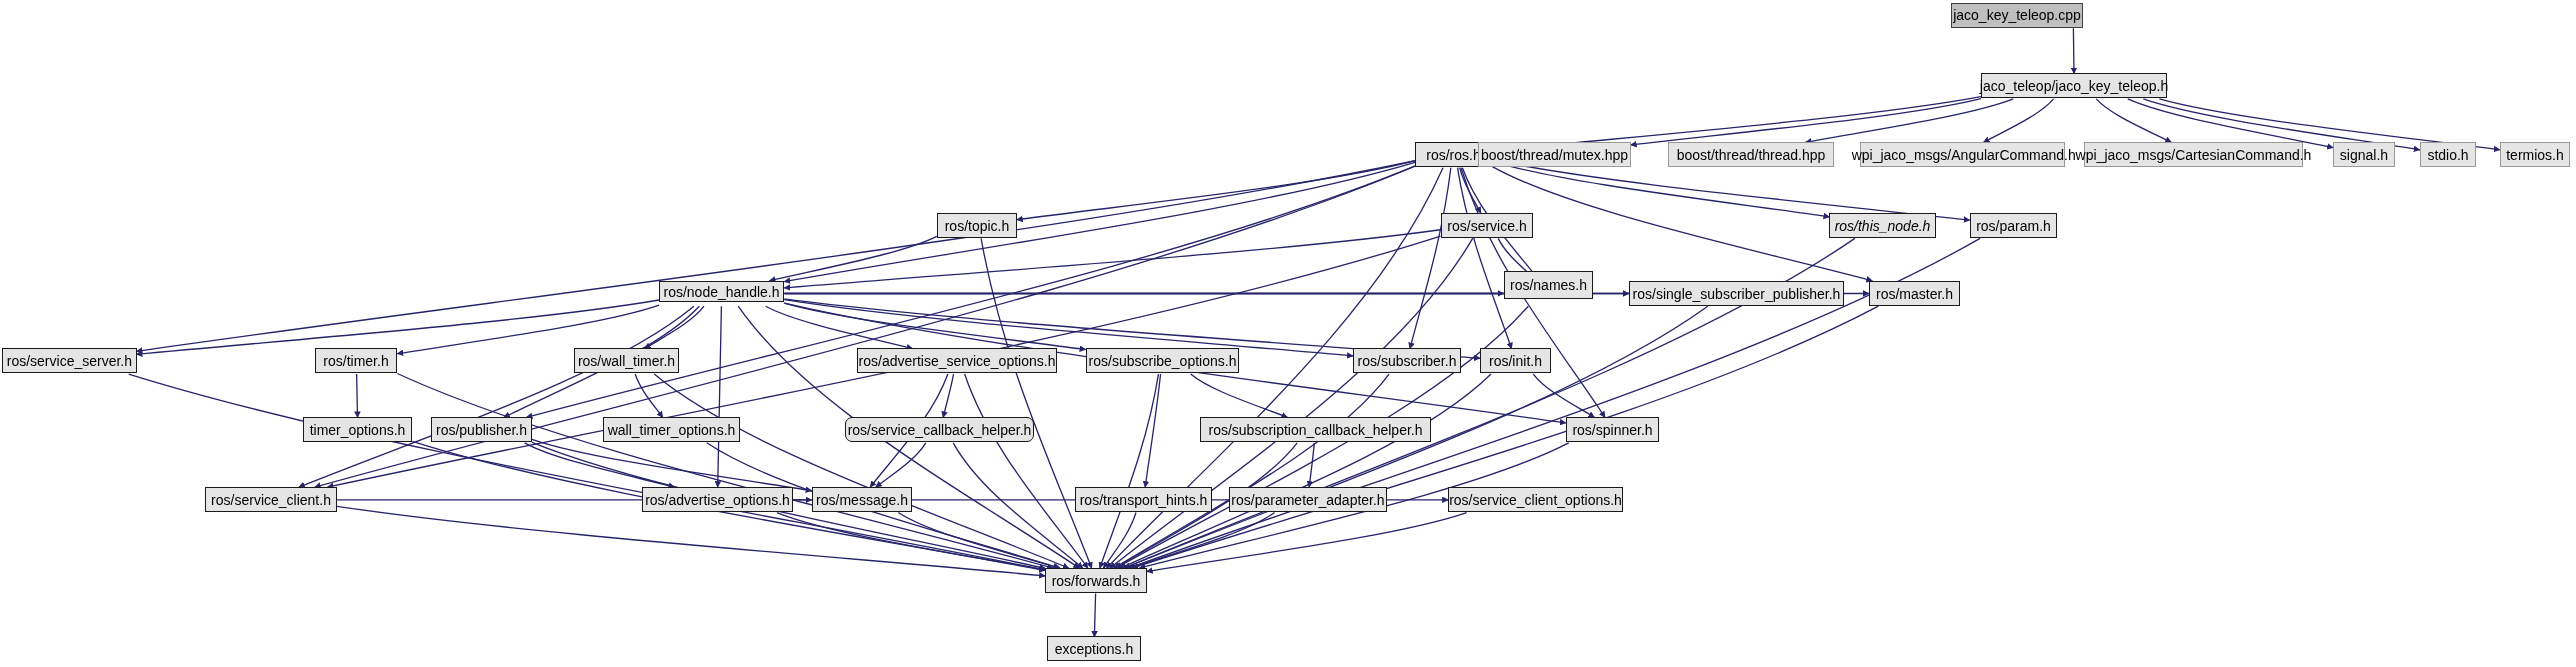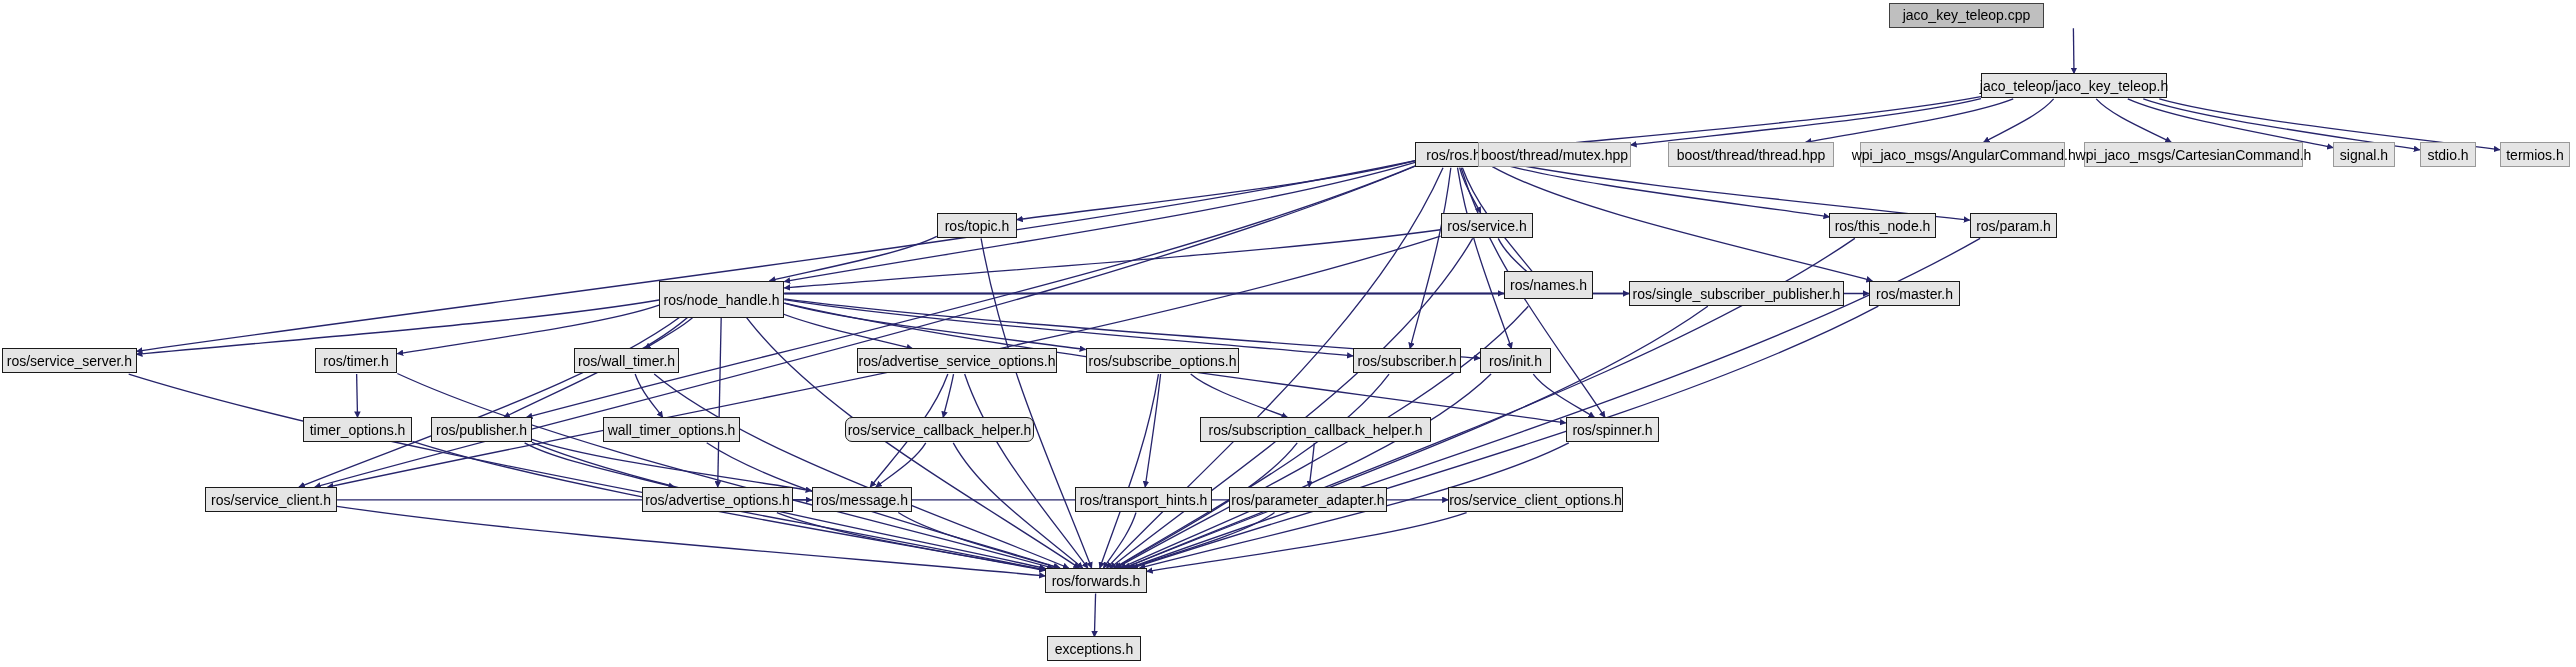--- a/index.html
+++ b/index.html
@@ -146,21 +146,21 @@
       <path d="M 565 469.61877394636014 C 690 520.4019157088122 929 563.1666666666666 1110 603.2586206896551" fill="none" stroke="#26246b" stroke-width="1.4" marker-end="url(#arrowhead)"></path>
       <path d="M 842 530.5 C 846.02 530.5 855.1 530.5 862 530.5" fill="none" stroke="#26246b" stroke-width="1.4" marker-end="url(#arrowhead)"></path>
       <path d="M 825.1046511627907 544 C 882.3686162790697 567.1601492537313 1011.7111046511627 586.6634328358209 1110 604.9477611940299" fill="none" stroke="#26246b" stroke-width="1.4" marker-end="url(#arrowhead)"></path>
       <path d="M 954.0872093023256 544 C 988.4231511627908 566.42 1065.977965116279 585.3 1124.9127906976744 603" fill="none" stroke="#26246b" stroke-width="1.4" marker-end="url(#arrowhead)"></path>
       <path d="M 358 537.3721461187215 C 545.1 565.4262100456621 866.9 589.0506849315068 1110 611.1986301369863" fill="none" stroke="#26246b" stroke-width="1.4" marker-end="url(#arrowhead)"></path>
       <path d="M 358 530.5 C 673.5 530.5 1166.5 530.5 1538 530.5" fill="none" stroke="#26246b" stroke-width="1.4" marker-end="url(#arrowhead)"></path>
       <path d="M 1557.6918604651162 544 C 1489.4137965116279 567.7711563169165 1335.193691860465 587.788972162741 1218 606.5556745182013" fill="none" stroke="#26246b" stroke-width="1.4" marker-end="url(#arrowhead)"></path>
       <path d="M 1163.6301369863013 630 C 1163.2520547945205 647.48 1162.7479452054795 662.2 1162.3698630136987 676" fill="none" stroke="#26246b" stroke-width="1.4" marker-end="url(#arrowhead)"></path>
     </svg>
   <div id="node-layer">
-      <div class="node root" style="left: 1889px; top: 2.8px; width: 155px; height: 25.4px;">
+      <div class="node root" style="left: 1951px; top: 2.8px; width: 132px; height: 25.4px;">
         <span class="node-label">jaco_key_teleop.cpp</span>
       </div>
       <div class="node strong" style="left: 1981px; top: 73px; width: 186px; height: 25.4px;">
         <span class="node-label">jaco_teleop/jaco_key_teleop.h</span>
       </div>
       <div class="node strong" style="left: 1415px; top: 142px; width: 77px; height: 25.4px;">
         <span class="node-label">ros/ros.h</span>
       </div>
       <div class="node" style="left: 1478px; top: 142px; width: 153px; height: 25.4px;">
         <span class="node-label">boost/thread/mutex.hpp</span>
@@ -182,27 +182,27 @@
       </div>
       <div class="node" style="left: 2500px; top: 142px; width: 70px; height: 25.4px;">
         <span class="node-label">termios.h</span>
       </div>
       <div class="node strong" style="left: 937px; top: 213px; width: 80px; height: 25.4px;">
         <span class="node-label">ros/topic.h</span>
       </div>
       <div class="node strong" style="left: 1441px; top: 213px; width: 92px; height: 25.4px;">
         <span class="node-label">ros/service.h</span>
       </div>
-      <div class="node strong" style="left: 1829px; top: 213px; width: 107px; height: 25.4px;">
+      <div class="node strong" style="left: 1829px; top: 213px; width: 107px; height: 25.4px; font-style: italic;">
         <span class="node-label">ros/this_node.h</span>
       </div>
       <div class="node strong" style="left: 1970px; top: 213px; width: 87px; height: 25.4px;">
         <span class="node-label">ros/param.h</span>
       </div>
-      <div class="node strong" style="left: 659px; top: 281px; width: 125px; height: 37px;">
+      <div class="node strong" style="left: 659px; top: 281px; width: 125px; height: 21px;">
         <span class="node-label">ros/node_handle.h</span>
       </div>
       <div class="node strong" style="left: 1504px; top: 271px; width: 89px; height: 28px;">
         <span class="node-label">ros/names.h</span>
       </div>
       <div class="node strong" style="left: 1629px; top: 281px; width: 215px; height: 25.4px;">
         <span class="node-label">ros/single_subscriber_publisher.h</span>
       </div>
       <div class="node strong" style="left: 1869px; top: 281px; width: 91px; height: 25.4px;">
         <span class="node-label">ros/master.h</span>

